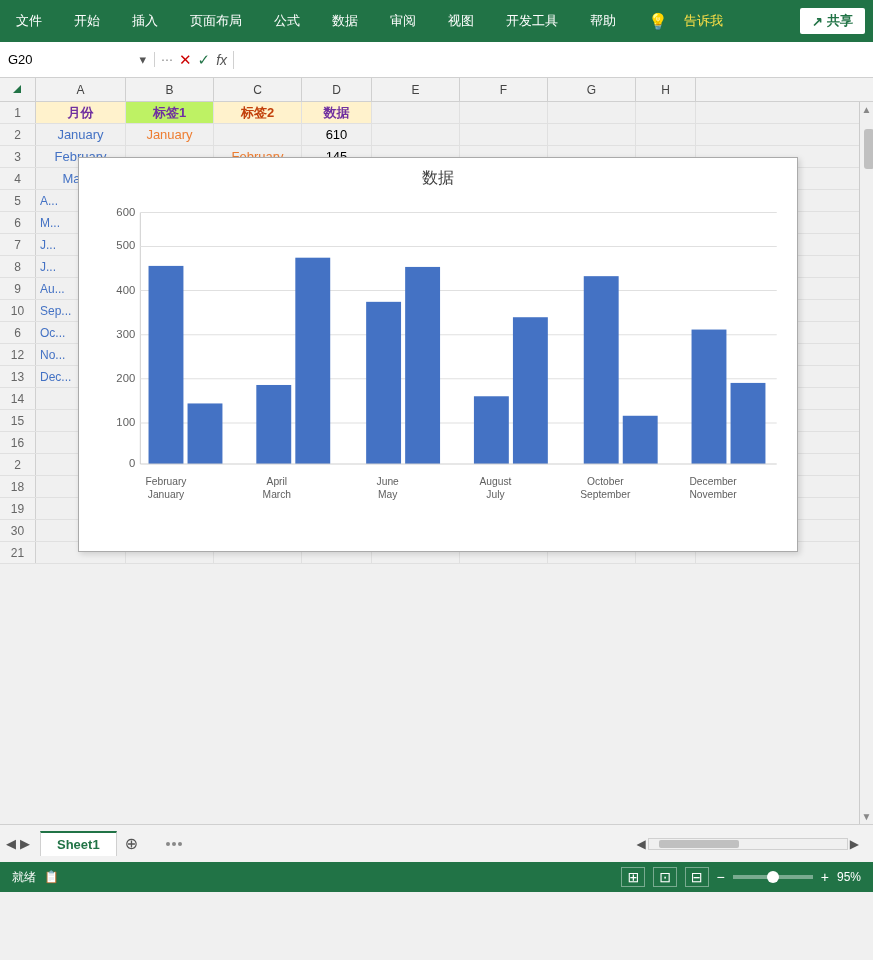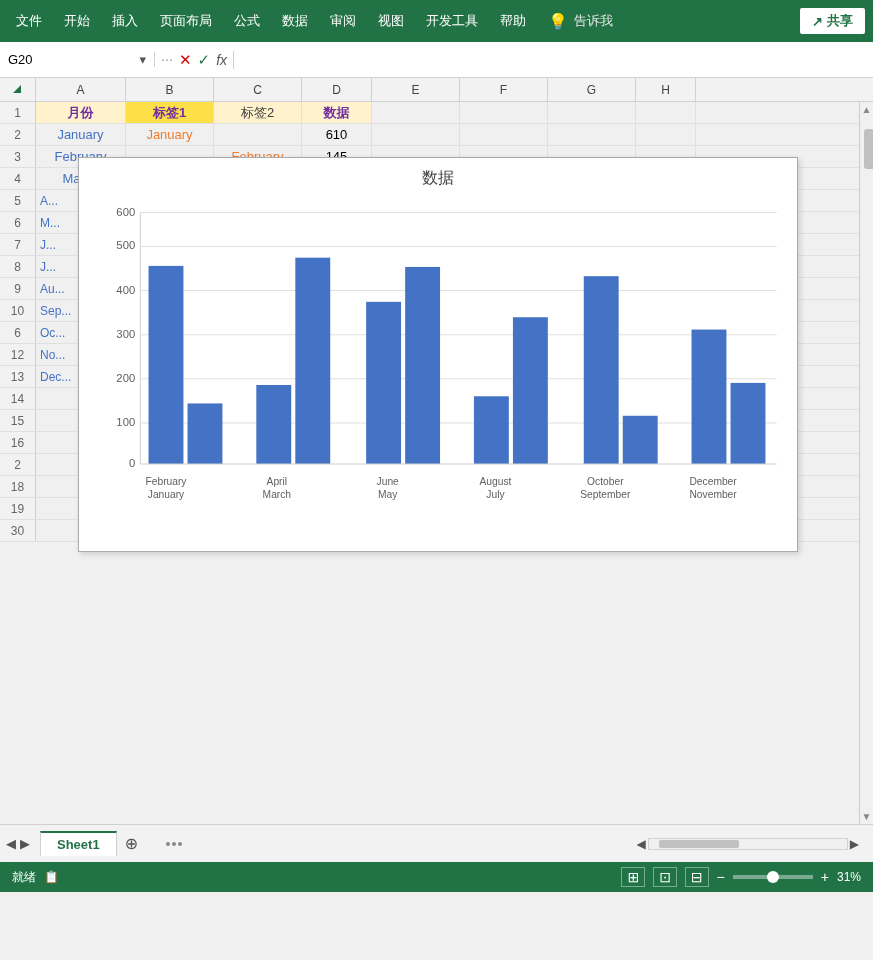--- a/index.html
+++ b/index.html
@@ -1,22 +1,22 @@
 <!DOCTYPE html>
 <html><head>
   <meta charset="utf-8">
   <style>
     * { margin: 0; padding: 0; box-sizing: border-box; }
     body { font-family: 'Microsoft YaHei', SimSun, Arial, sans-serif; font-size: 13px; background: #f0f0f0; width: 873px; height: 960px; overflow: hidden; }
 
     
-    .menubar { background: #217346; display: flex; align-items: center; height: 42px; padding: 0 8px; color: white; gap: 6px; }
+    .menubar { background: #217346; display: flex; align-items: center; height: 42px; padding: 0 8px; color: white; gap: 16px; }
     .menubar-item { padding: 4px 8px; font-size: 13px; cursor: pointer; color: white; white-space: nowrap; }
     .menubar-share { background: white; color: #217346; padding: 4px 12px; border-radius: 2px; margin-left: auto; display: flex; align-items: center; gap: 4px; cursor: pointer; font-size: 13px; font-weight: bold; }
-    .menubar-tell { color: #e5e5e5; font-size: 13px; margin-right: 8px; display: flex; align-items: center; gap: 4px; }
+    .menubar-tell { color: #fde047; font-size: 13px; margin-right: 8px; display: flex; align-items: center; gap: 4px; }
     .menubar-light { font-size: 16px; margin-left: 8px; }
 
     
     .formulabar { background: #fff; border-bottom: 1px solid #d0d0d0; display: flex; align-items: center; height: 36px; padding: 0; }
     .cell-ref { width: 155px; border-right: 1px solid #d0d0d0; padding: 0 8px; font-size: 13px; display: flex; align-items: center; }
     .cell-ref-dropdown { margin-left: auto; cursor: pointer; color: #555; }
     .formula-icons { display: flex; align-items: center; padding: 0 6px; gap: 6px; border-right: 1px solid #d0d0d0; color: #555; }
     .formula-icons span { cursor: pointer; font-size: 15px; }
     .formula-input { flex: 1; padding: 0 8px; font-size: 13px; border: none; outline: none; }
 
@@ -110,22 +110,22 @@
   <div class="col-header col-f">F</div>
   <div class="col-header col-g">G</div>
   <div class="col-header col-h">H</div>
 </div>
 
 <div class="grid-container" style="position:relative; height: 722px; overflow:hidden;">
 
   <div class="grid-row">
     <div class="row-num">1</div>
     <div class="cell col-a cell-center header-cell" style="font-weight:bold; color:#7030a0; background:#fff2cc;">月份</div>
-    <div class="cell col-b cell-center header-cell" style="font-weight:bold; color:#7030a0; background:#fde047;">标签1</div>
-    <div class="cell col-c cell-center header-cell" style="font-weight:normal; color:#404040; background:#fff2cc;">标签2</div>
+    <div class="cell col-b cell-center header-cell" style="font-weight:bold; color:#7030a0; background:#bef264;">标签1</div>
+    <div class="cell col-c cell-center header-cell" style="font-weight:bold; color:#c2410c; background:#fff2cc;">标签2</div>
     <div class="cell col-d cell-center header-cell" style="font-weight:bold; color:#7030a0; background:#fff2cc;">数据</div>
     <div class="cell col-e"></div>
     <div class="cell col-f"></div>
     <div class="cell col-g"></div>
     <div class="cell col-h"></div>
   </div>
 
   <div class="grid-row">
     <div class="row-num">2</div>
     <div class="cell col-a cell-center" style="color:#4472c4;">January</div>
@@ -324,20 +324,31 @@
       <div class="cell col-b"></div>
       <div class="cell col-c"></div>
       <div class="cell col-d"></div>
       <div class="cell col-e"></div>
       <div class="cell col-f"></div>
       <div class="cell col-g"></div>
       <div class="cell col-h"></div>
       </div>
       <div class="grid-row">
         <div class="row-num">30</div>
+      <div class="cell col-a"></div>
+      <div class="cell col-b"></div>
+      <div class="cell col-c"></div>
+      <div class="cell col-d"></div>
+      <div class="cell col-e"></div>
+      <div class="cell col-f"></div>
+      <div class="cell col-g"></div>
+      <div class="cell col-h"></div>
+      </div>
+      <div class="grid-row">
+        <div class="row-num">21</div>
       <div class="cell col-a"></div>
       <div class="cell col-b"></div>
       <div class="cell col-c"></div>
       <div class="cell col-d"></div>
       <div class="cell col-e"></div>
       <div class="cell col-f"></div>
       <div class="cell col-g"></div>
       <div class="cell col-h"></div>
       </div>
     </div>
@@ -440,15 +451,15 @@
 
   <div class="statusbar-right">
     <span style="cursor:pointer; border:1px solid rgba(255,255,255,0.4); padding:1px 5px; font-size:14px;">⊞</span>
     <span style="cursor:pointer; border:1px solid rgba(255,255,255,0.4); padding:1px 5px; font-size:14px;">⊡</span>
     <span style="cursor:pointer; border:1px solid rgba(255,255,255,0.4); padding:1px 5px; font-size:14px;">⊟</span>
     <span style="cursor:pointer; font-size:14px;">−</span>
     <div style="width:80px; height:4px; background:rgba(255,255,255,0.4); position:relative; cursor:pointer;">
       <div style="position:absolute; top:-4px; left:50%; width:12px; height:12px; background:white; border-radius:50%; transform:translateX(-50%);"></div>
     </div>
     <span style="cursor:pointer; font-size:14px;">+</span>
-    <span>31%</span>
+    <span>95%</span>
   </div>
 </div>
 
 </body></html>

